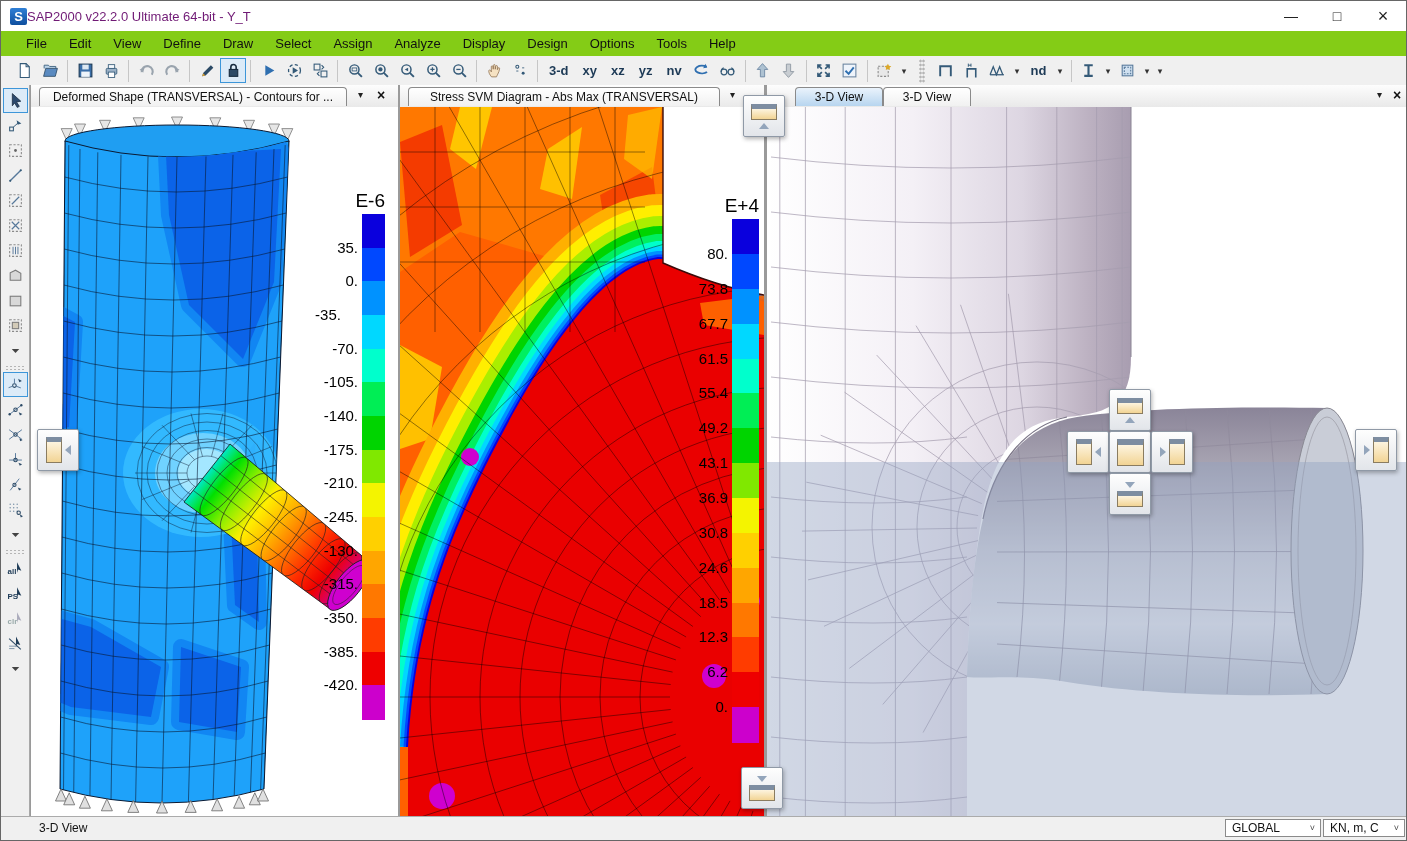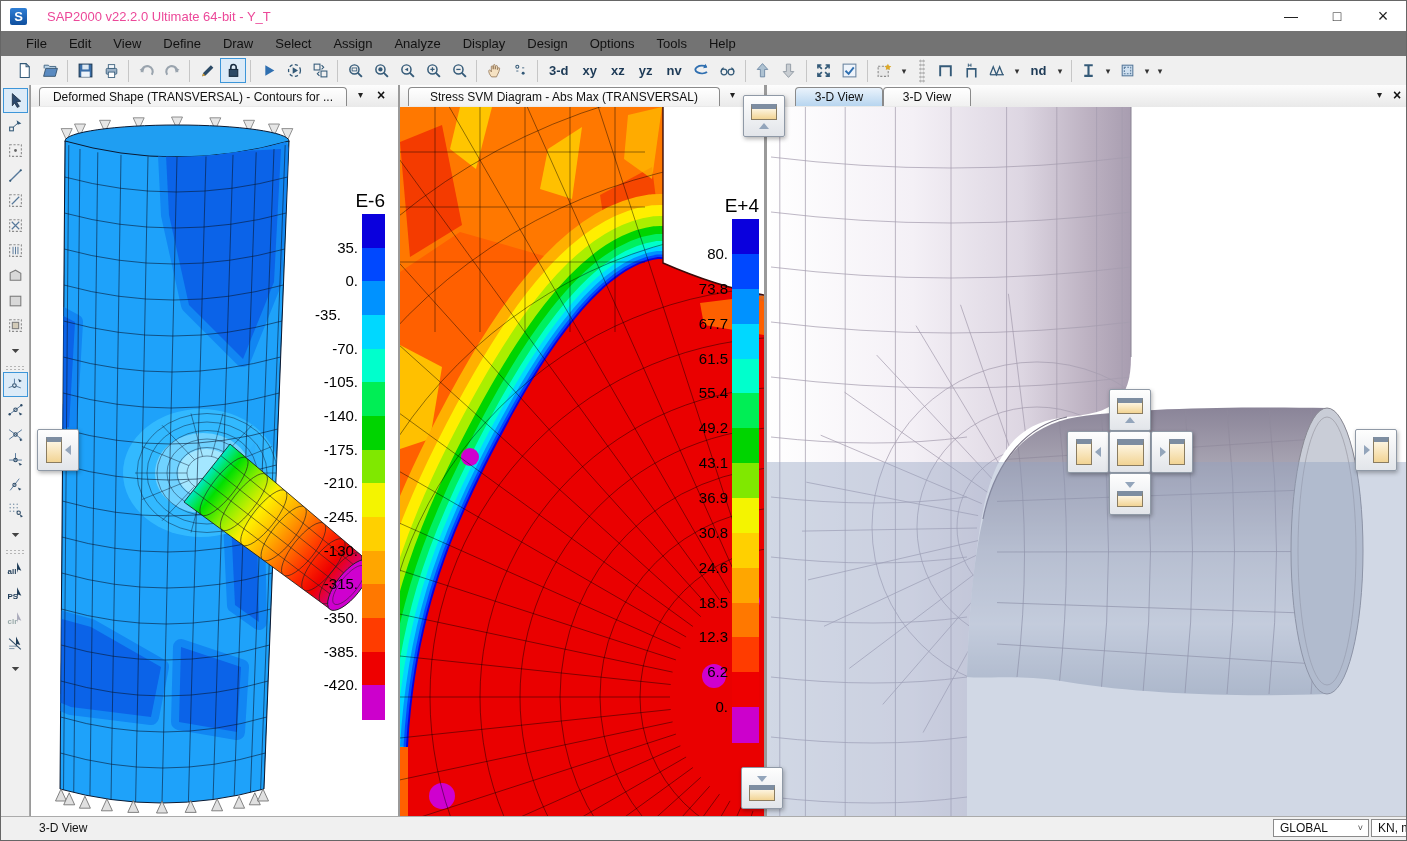--- a/index.html
+++ b/index.html
@@ -1,24 +1,24 @@
 <!DOCTYPE html>
 <html><head>
 <meta charset="utf-8">
 <style>
   html,body{margin:0;padding:0;background:#d0d0d0;}
   #app{position:relative;width:1407px;height:841px;background:#f0f0f0;font-family:"Liberation Sans",sans-serif;overflow:hidden;border:1px solid #666;box-sizing:border-box;}
   
   .titlebar{position:absolute;top:0;left:0;right:0;height:30px;background:#fff;display:flex;align-items:center;}
   .app-icon{width:17px;height:17px;margin-left:9px;background:linear-gradient(180deg,#2f7fd6,#0f4f9e);color:#fff;font-weight:bold;font-size:13px;display:flex;align-items:center;justify-content:center;border-radius:2px;}
-  .title-text{margin-left:20px;font-size:13px;color:#ec4899;}
+  .title-text{margin-left:0;font-size:13px;color:#701a75;}
   .win-controls{margin-left:auto;display:flex;height:100%;}
   .win-btn{width:46px;height:100%;display:flex;align-items:center;justify-content:center;font-size:14px;color:#222;}
   
-  .menubar{position:absolute;top:30px;left:0;right:0;height:25px;background:#737373;display:flex;align-items:center;padding-left:14px;border-bottom:1px solid #e6e6e6;}
+  .menubar{position:absolute;top:30px;left:0;right:0;height:25px;background:#84cc16;display:flex;align-items:center;padding-left:14px;border-bottom:1px solid #e6e6e6;}
   .menu-item{padding:0 11px;font-size:13px;color:#111;line-height:25px;}
   
   .toolbar{position:absolute;top:55px;left:0;right:0;height:29px;background:#f0f0f0;display:flex;align-items:center;padding-left:10px;border-bottom:1px solid #b6b6b6;}
   .tbtn{width:26px;height:25px;display:flex;align-items:center;justify-content:center;border:1px solid transparent;box-sizing:border-box;}
   .tbtn.active{border:1px solid #3d96d9;background:#dcebf8;}
   .tbtn.txt{width:auto;padding:0 6px;font-weight:bold;font-size:13px;color:#1d3a56;}
   .tsep{width:1px;height:22px;background:#c6c6c6;margin:0 4px;}
   .thandle{width:6px;height:24px;margin:0 8px;background-image:radial-gradient(#b5b5b5 1px,transparent 1.2px);background-size:3px 4px;}
   .tcaret{width:13px;height:25px;display:flex;align-items:center;justify-content:center;font-size:9px;color:#333;}
   
@@ -37,21 +37,21 @@
   .canvas{position:absolute;top:22px;left:0;right:0;bottom:0;background:#fff;overflow:hidden;}
   .canvas svg{position:absolute;top:0;left:0;}
   
   .legend{position:absolute;top:0;left:0;right:0;bottom:0;pointer-events:none;}
   .legend .seg{position:absolute;}
   .legend .lab{position:absolute;font-size:15px;color:#000;text-align:right;}
   .legend .hdr{position:absolute;font-size:19px;color:#000;text-align:right;}
   
   .statusbar{position:absolute;left:0;right:0;bottom:0;height:23px;background:#f0f0f0;border-top:1px solid #ababab;}
   .status-text{position:absolute;left:38px;top:4px;font-size:12px;color:#111;}
-  .combo{position:absolute;top:2px;height:18px;background:#fff;border:1px solid #8a8a8a;font-size:12px;display:flex;align-items:center;padding-left:6px;box-sizing:border-box;color:#111;margin-left:48px;}
+  .combo{position:absolute;top:2px;height:18px;background:#fff;border:1px solid #8a8a8a;font-size:12px;display:flex;align-items:center;padding-left:6px;box-sizing:border-box;color:#111;}
   .combo .chev{margin-left:auto;margin-right:5px;font-size:9px;color:#444;}
   
   .dockbtn{position:absolute;width:40px;height:40px;background:linear-gradient(180deg,#fefefe,#e2e5ea);border:1px solid #8f99a6;border-radius:2px;display:flex;align-items:center;justify-content:center;box-shadow:1px 2px 4px rgba(0,0,0,.3);z-index:40;}
   .dockbtn.col{flex-direction:column;}
   .mini{background:linear-gradient(180deg,#fdf4df,#f2d494);border:1px solid #8a7c60;box-sizing:border-box;}
   .mini.h{width:26px;height:16px;border-top:5px solid #7d8da1;}
   .mini.v{width:16px;height:26px;border-top:5px solid #7d8da1;}
   .mini.sq{width:27px;height:27px;border-top:6px solid #7d8da1;}
   .arr{width:0;height:0;}
   .arr.up{border-left:5px solid transparent;border-right:5px solid transparent;border-bottom:6px solid #93a5bb;margin-top:3px;}

